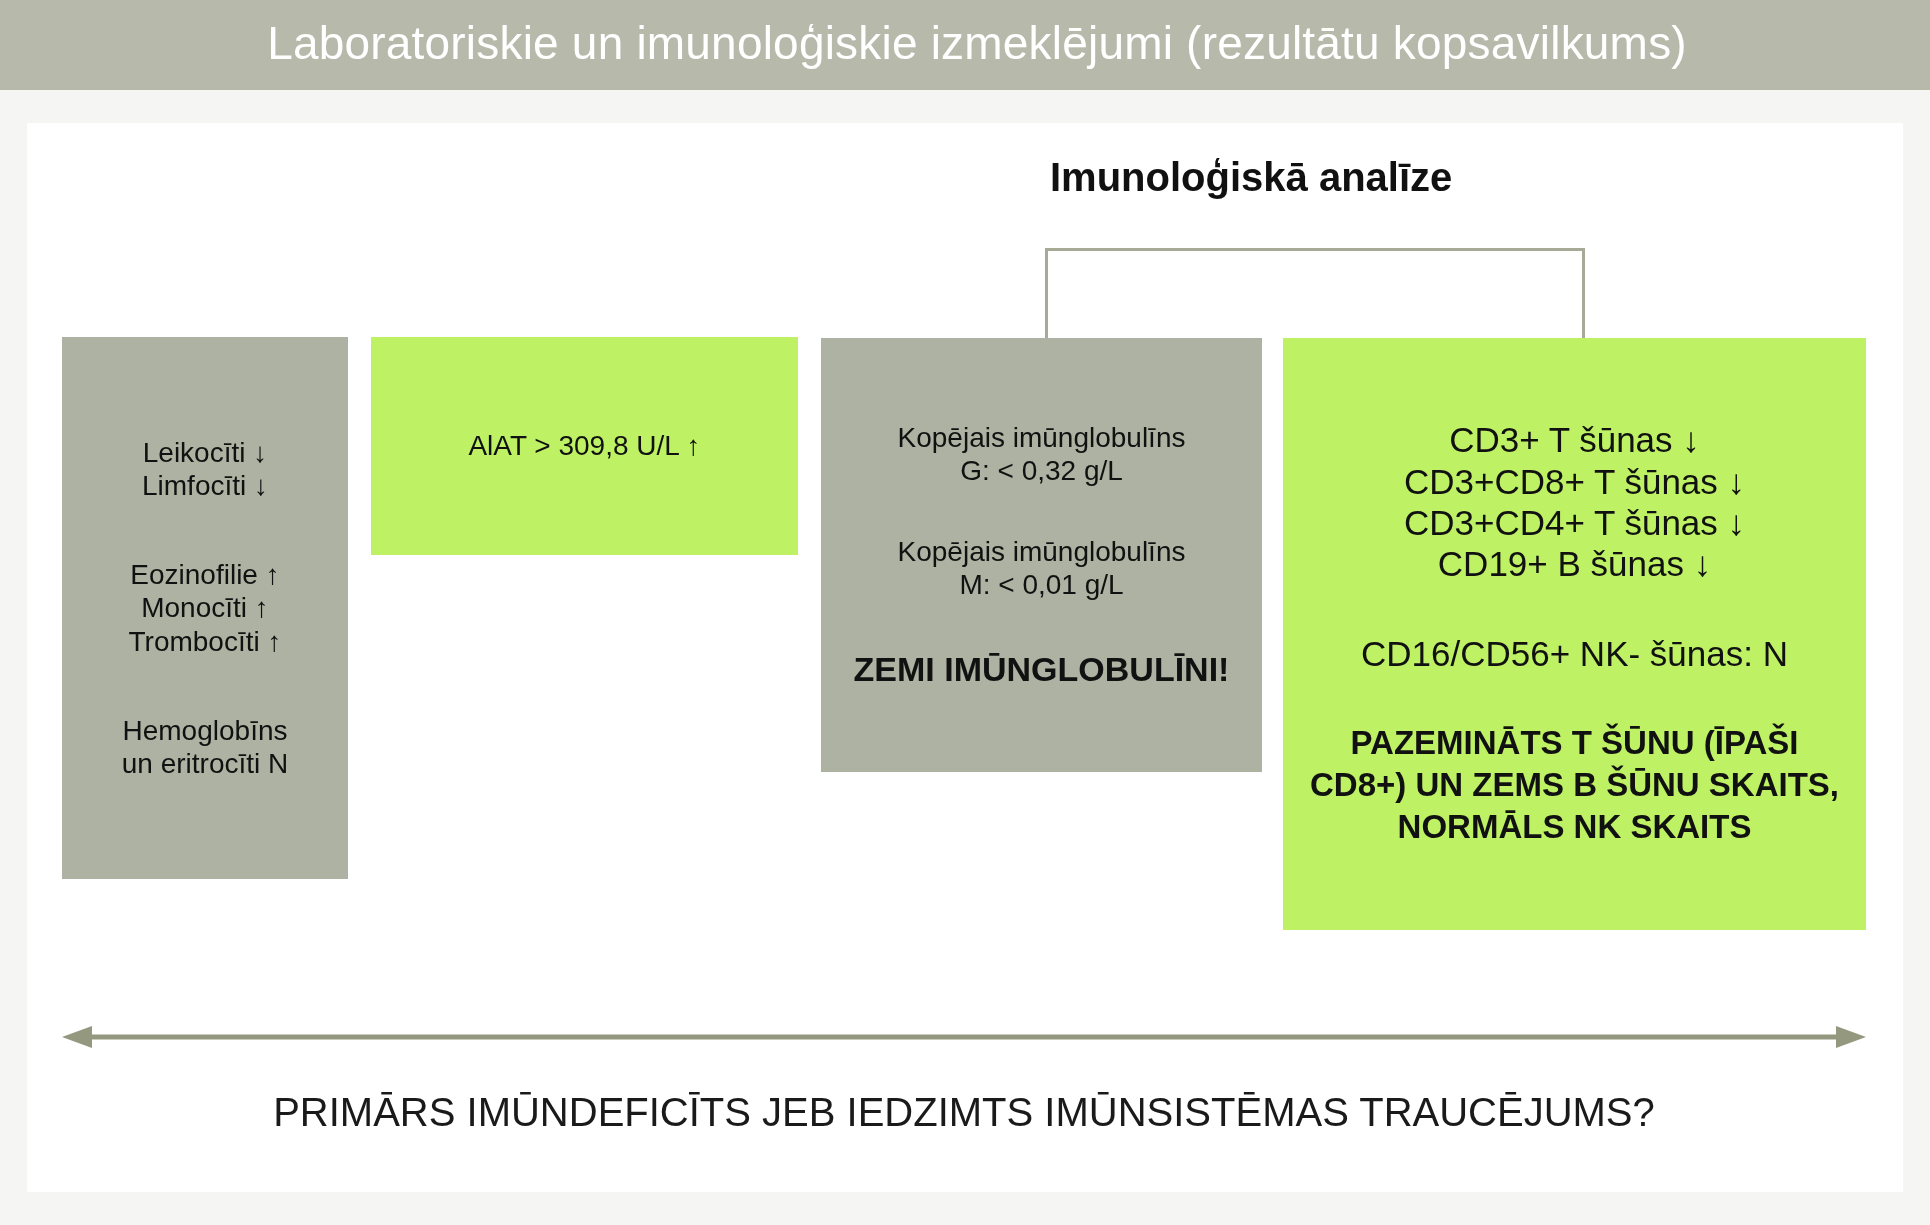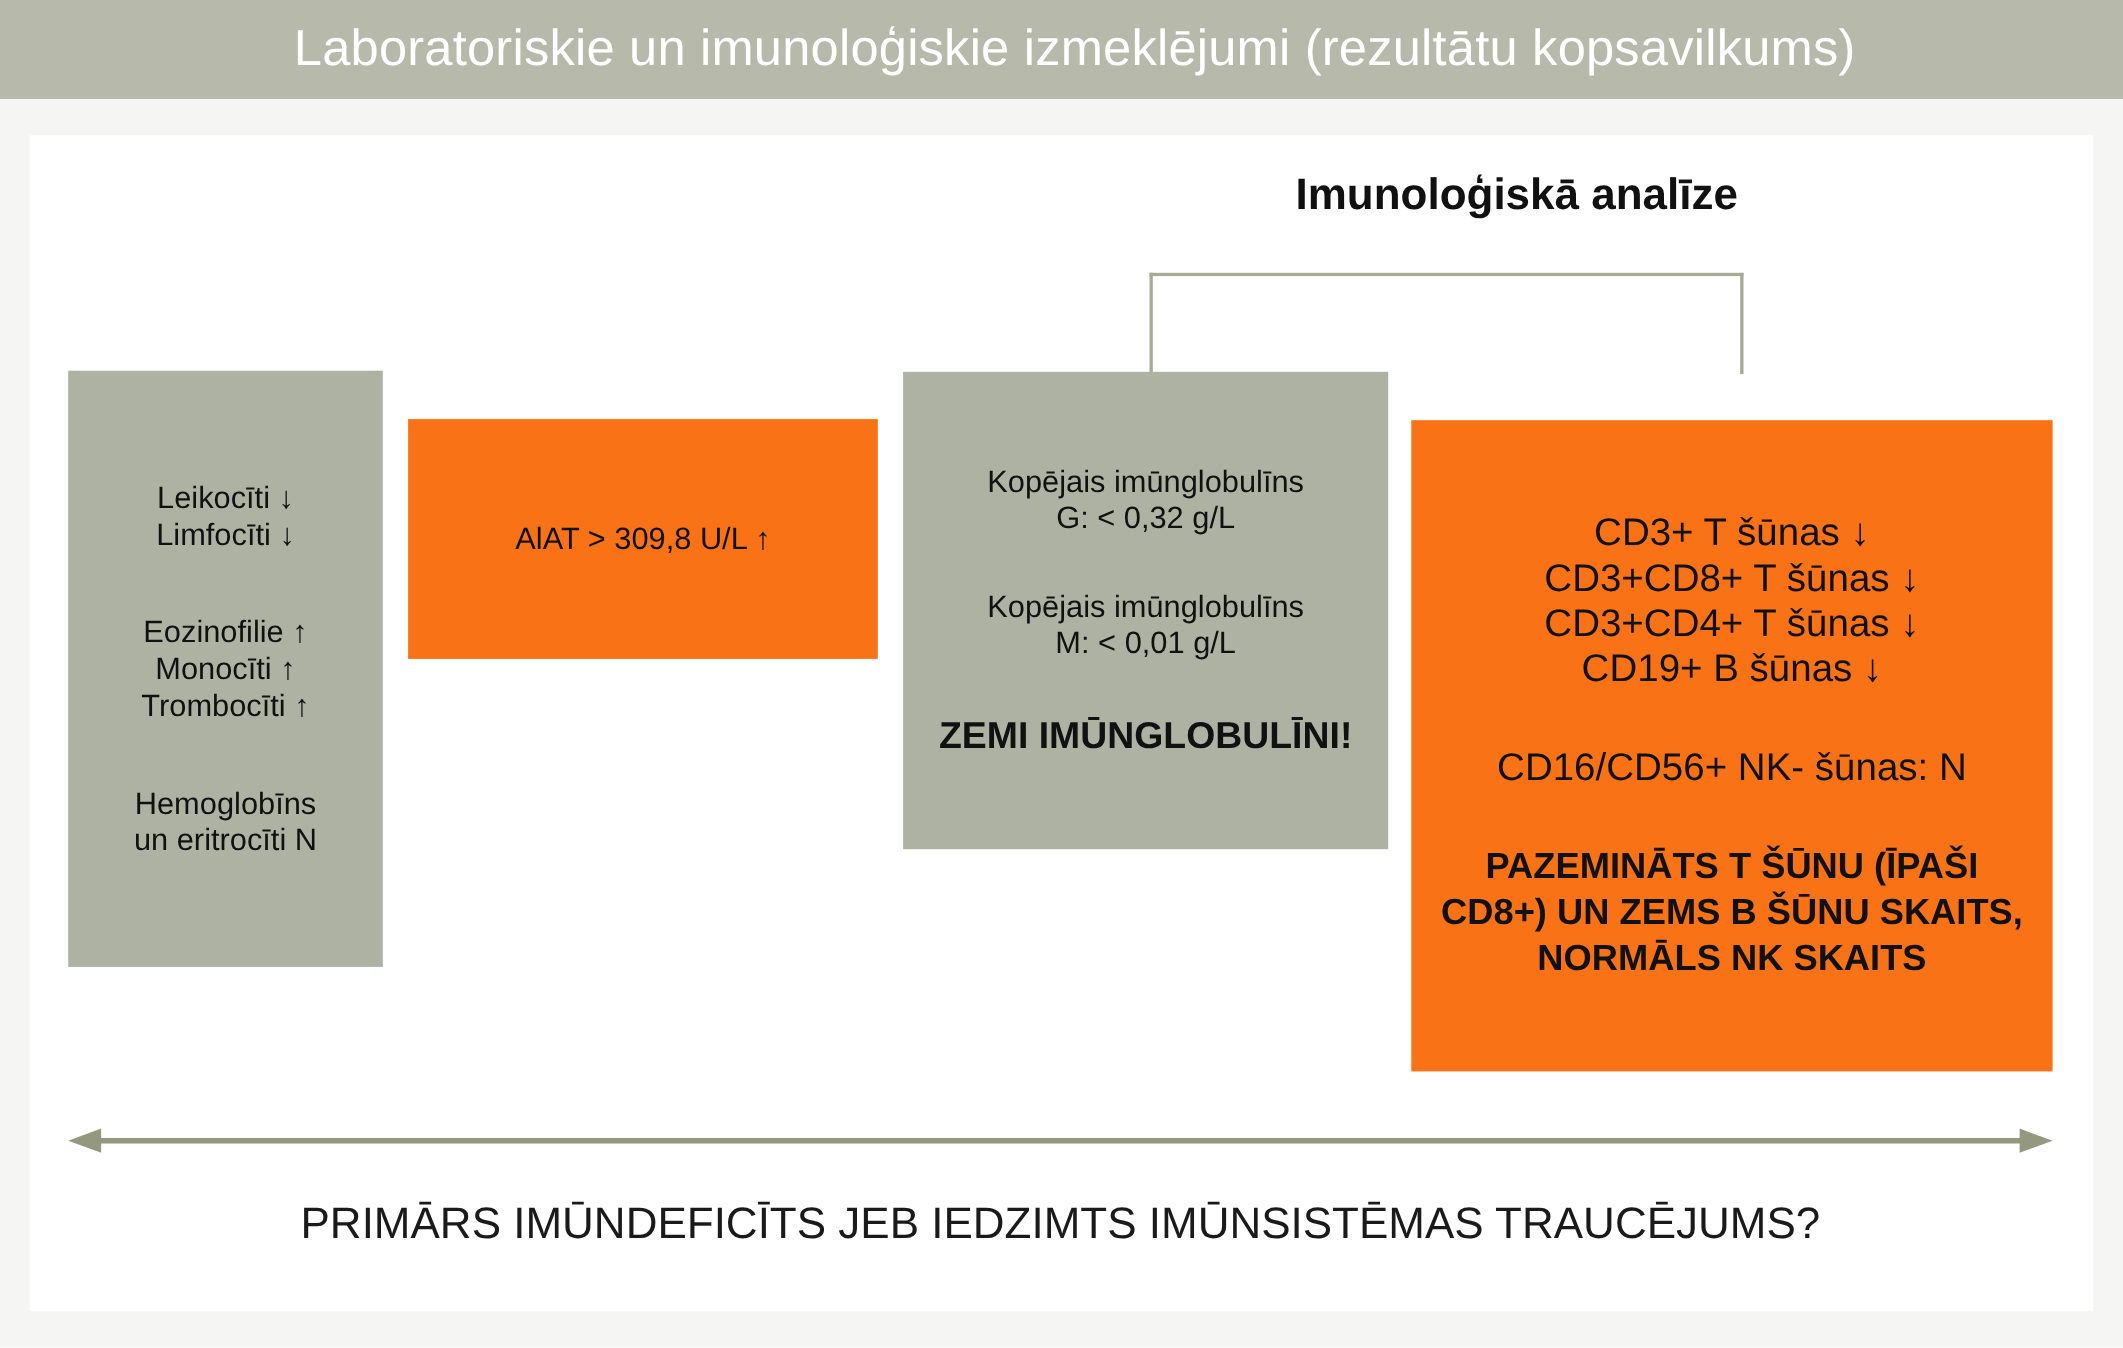--- a/index.html
+++ b/index.html
@@ -51,21 +51,21 @@
     height: 1069px;
     background: #ffffff;
   }
 
   
   #immuno-heading {
     position: absolute;
     left: 1050px;
     top: 155px;
     width: 530px;
-    text-align: right;
+    text-align: left;
     font-size: 40px;
     font-weight: bold;
     color: #111111;
     white-space: nowrap;
   }
 
   
   #bracket {
     position: absolute;
     left: 1045px;
@@ -82,21 +82,21 @@
   .box {
     position: absolute;
     box-sizing: border-box;
     color: #111111;
     text-align: center;
     display: flex;
     flex-direction: column;
     justify-content: center;
   }
   .box-dark { background: #aeb2a2; }
-  .box-light { background: #f97316; margin-top: 44px; }
+  .box-light { background: #bef264; }
 
   .line {
     font-size: 28px;
     line-height: 1.18;
     white-space: nowrap;
   }
   .line-bold {
     font-weight: bold;
   }
   .gap-md { height: 48px; }

